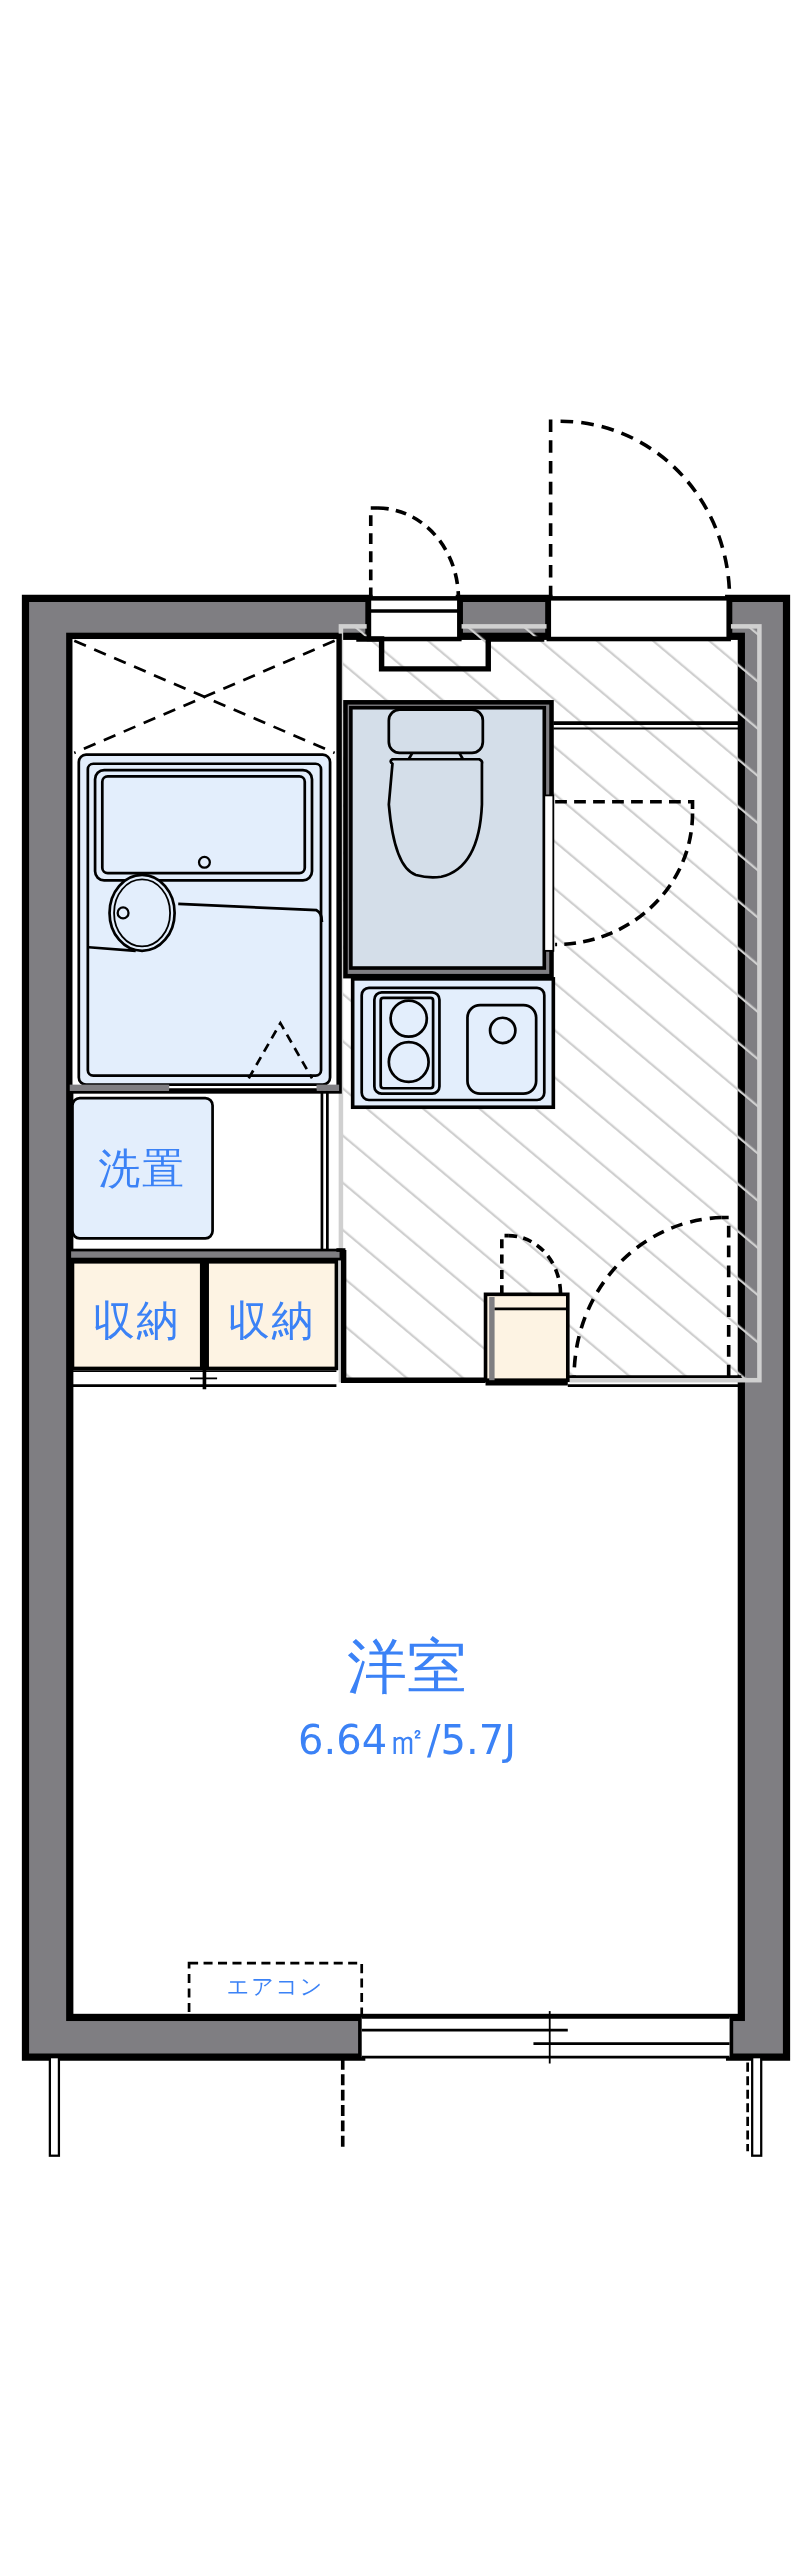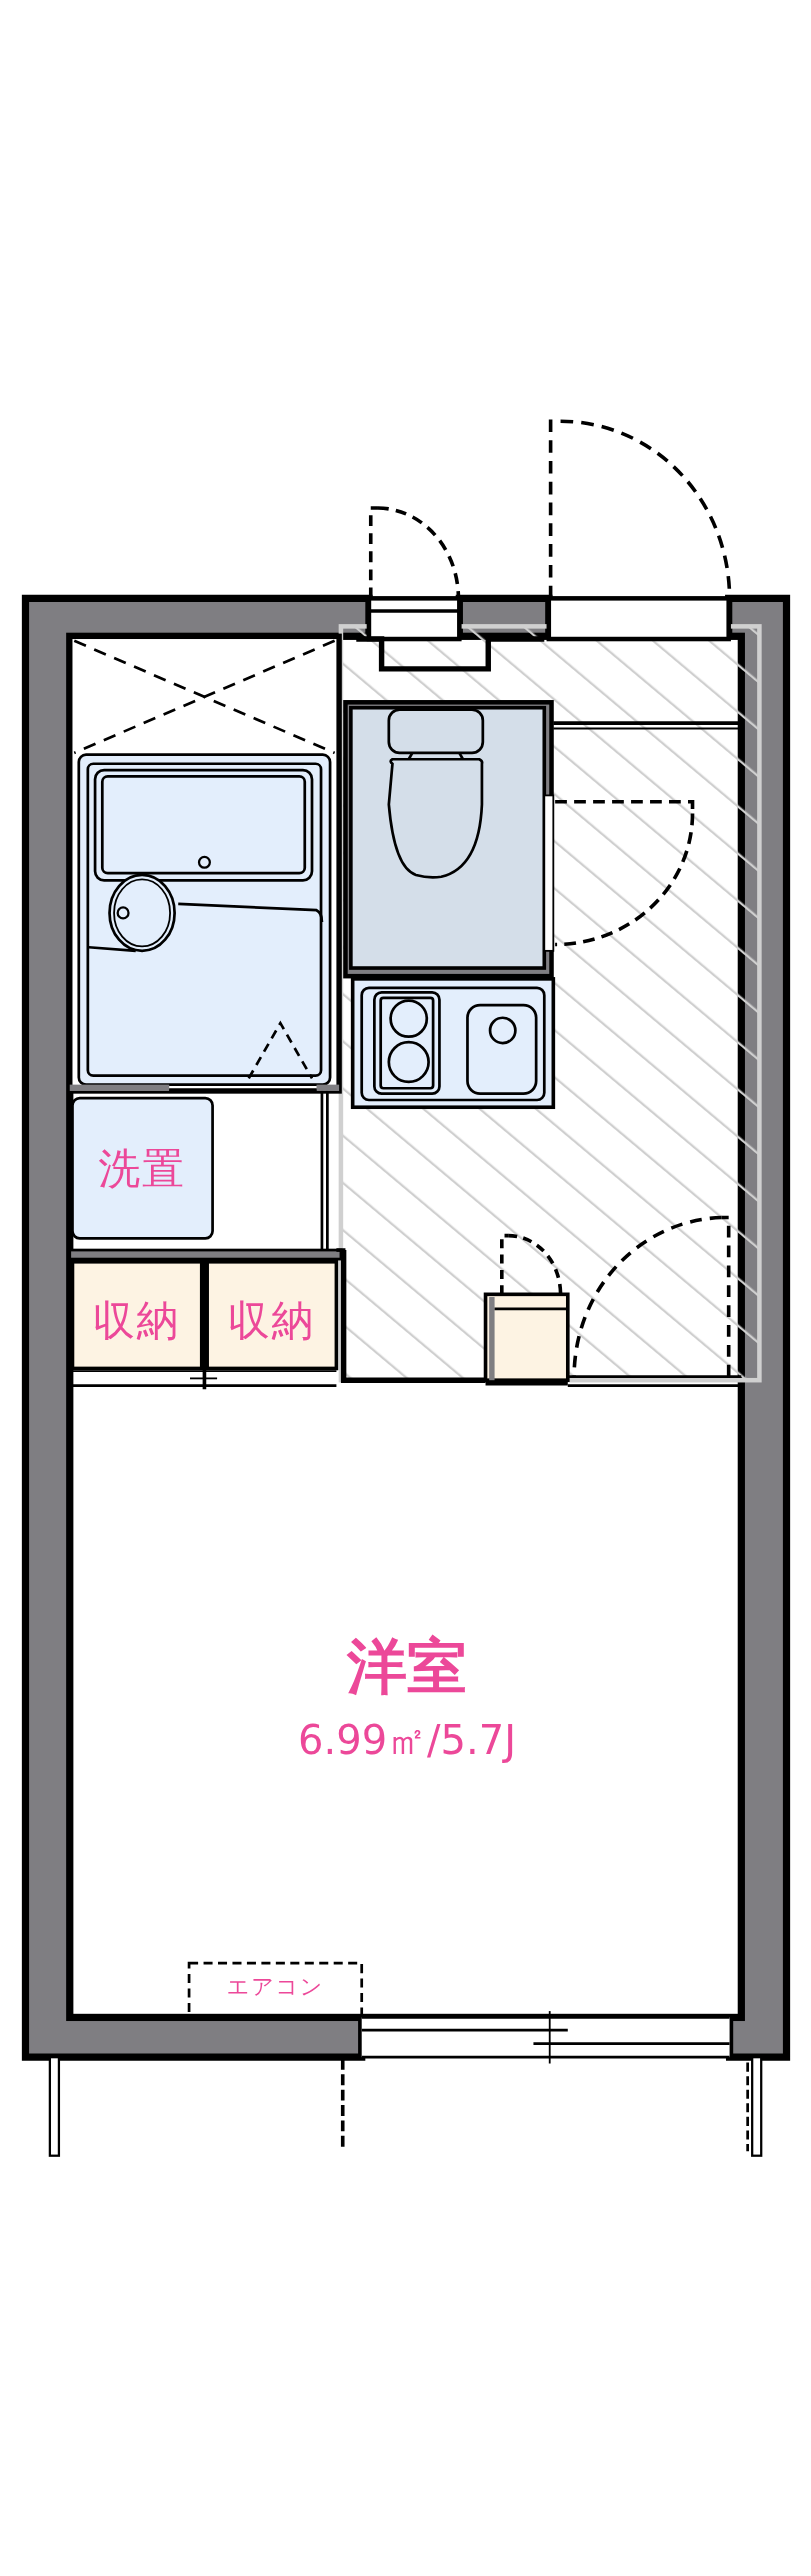--- a/index.html
+++ b/index.html
@@ -1,18 +1,18 @@
 <!DOCTYPE html>
 <html style="font-size:14.5px"><head>
 <meta charset="utf-8">
 <style>
   html, body { margin: 0; padding: 0; background: #ffffff; }
   body { width: 812px; height: 2576px; position: relative; overflow: hidden; font-family: "DejaVu Sans", sans-serif; }
   #plan { position: absolute; left: 0; top: 0; width: 812px; height: 2576px; }
-  .lbl { position: absolute; color: #ec4899; font-family: "DejaVu Sans", sans-serif; white-space: nowrap; text-align: center; }
+  .lbl { position: absolute; color: #3b82f6; font-family: "DejaVu Sans", sans-serif; white-space: nowrap; text-align: center; }
   .lbl-small { font-size: 42px; letter-spacing: 1.8px; }
   .lbl-room { font-size: 60px; }
   .lbl-area { font-size: 40px; }
   .lbl-ac { font-size: 22px; letter-spacing: 1.8px; }
 </style>
 </head>
 <body>
 
 <svg id="plan" viewBox="0 0 898 2850" xmlns="http://www.w3.org/2000/svg">
   <defs>
@@ -150,16 +150,16 @@
     <rect x="55" y="2276" width="10" height="109" fill="#fff" stroke="#000" stroke-width="2.5"></rect>
     <line x1="379" y1="2278" x2="379" y2="2380" stroke="#000" stroke-width="4" stroke-dasharray="12,5"></line>
     <rect x="832" y="2276" width="10" height="109" fill="#fff" stroke="#000" stroke-width="2.5"></rect>
     <line x1="827" y1="2282" x2="827" y2="2380" stroke="#000" stroke-width="3" stroke-dasharray="10,5"></line>
   </g>
 </svg>
 
 <div class="lbl lbl-small" style="left:72px; top:1141px; width:140px;">洗置</div>
 <div class="lbl lbl-small" style="left:72px; top:1293px; width:129px;">収納</div>
 <div class="lbl lbl-small" style="left:207px; top:1293px; width:129px;">収納</div>
-<div class="lbl lbl-room" style="left:226px; top:1627px; width:362px;font-weight:bold;">洋室</div>
-<div class="lbl lbl-area" style="left:226px; top:1713px; width:362px;">6.99㎡/5.7J</div>
+<div class="lbl lbl-room" style="left:226px; top:1627px; width:362px;">洋室</div>
+<div class="lbl lbl-area" style="left:226px; top:1713px; width:362px;">6.64㎡/5.7J</div>
 <div class="lbl lbl-ac" style="left:189px; top:1972px; width:173px;">エアコン</div>
 
 
 </body></html>

